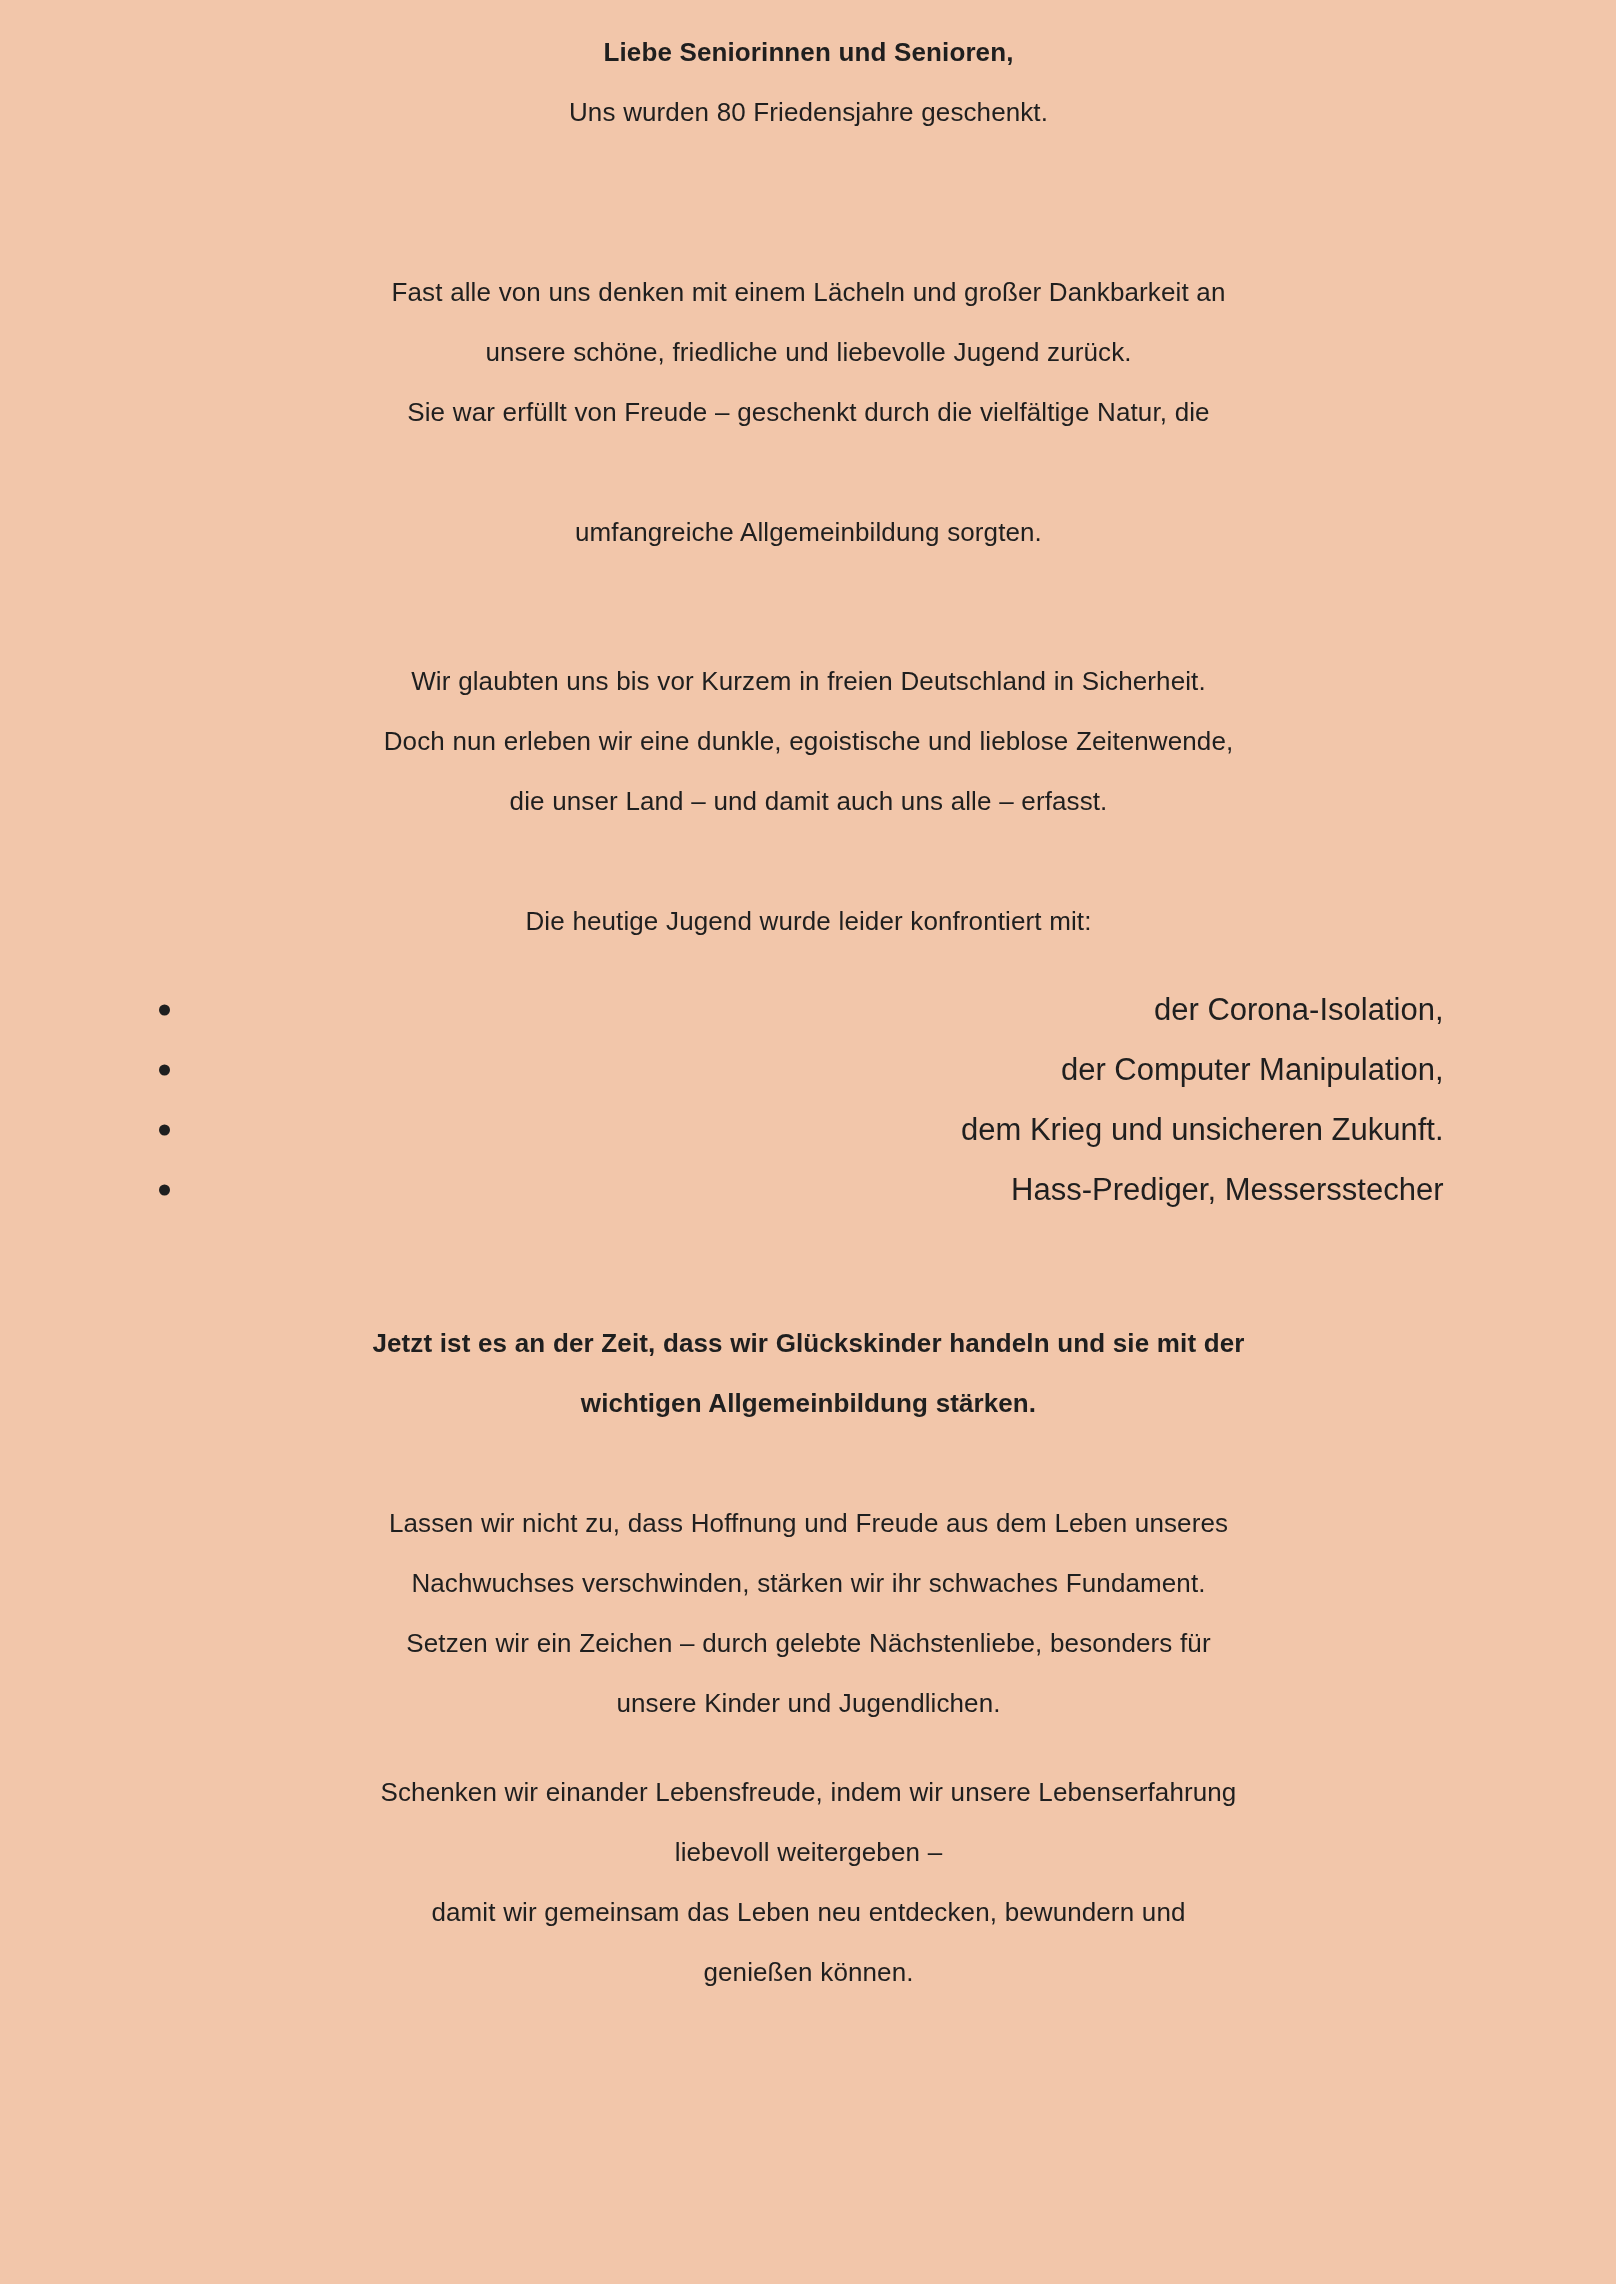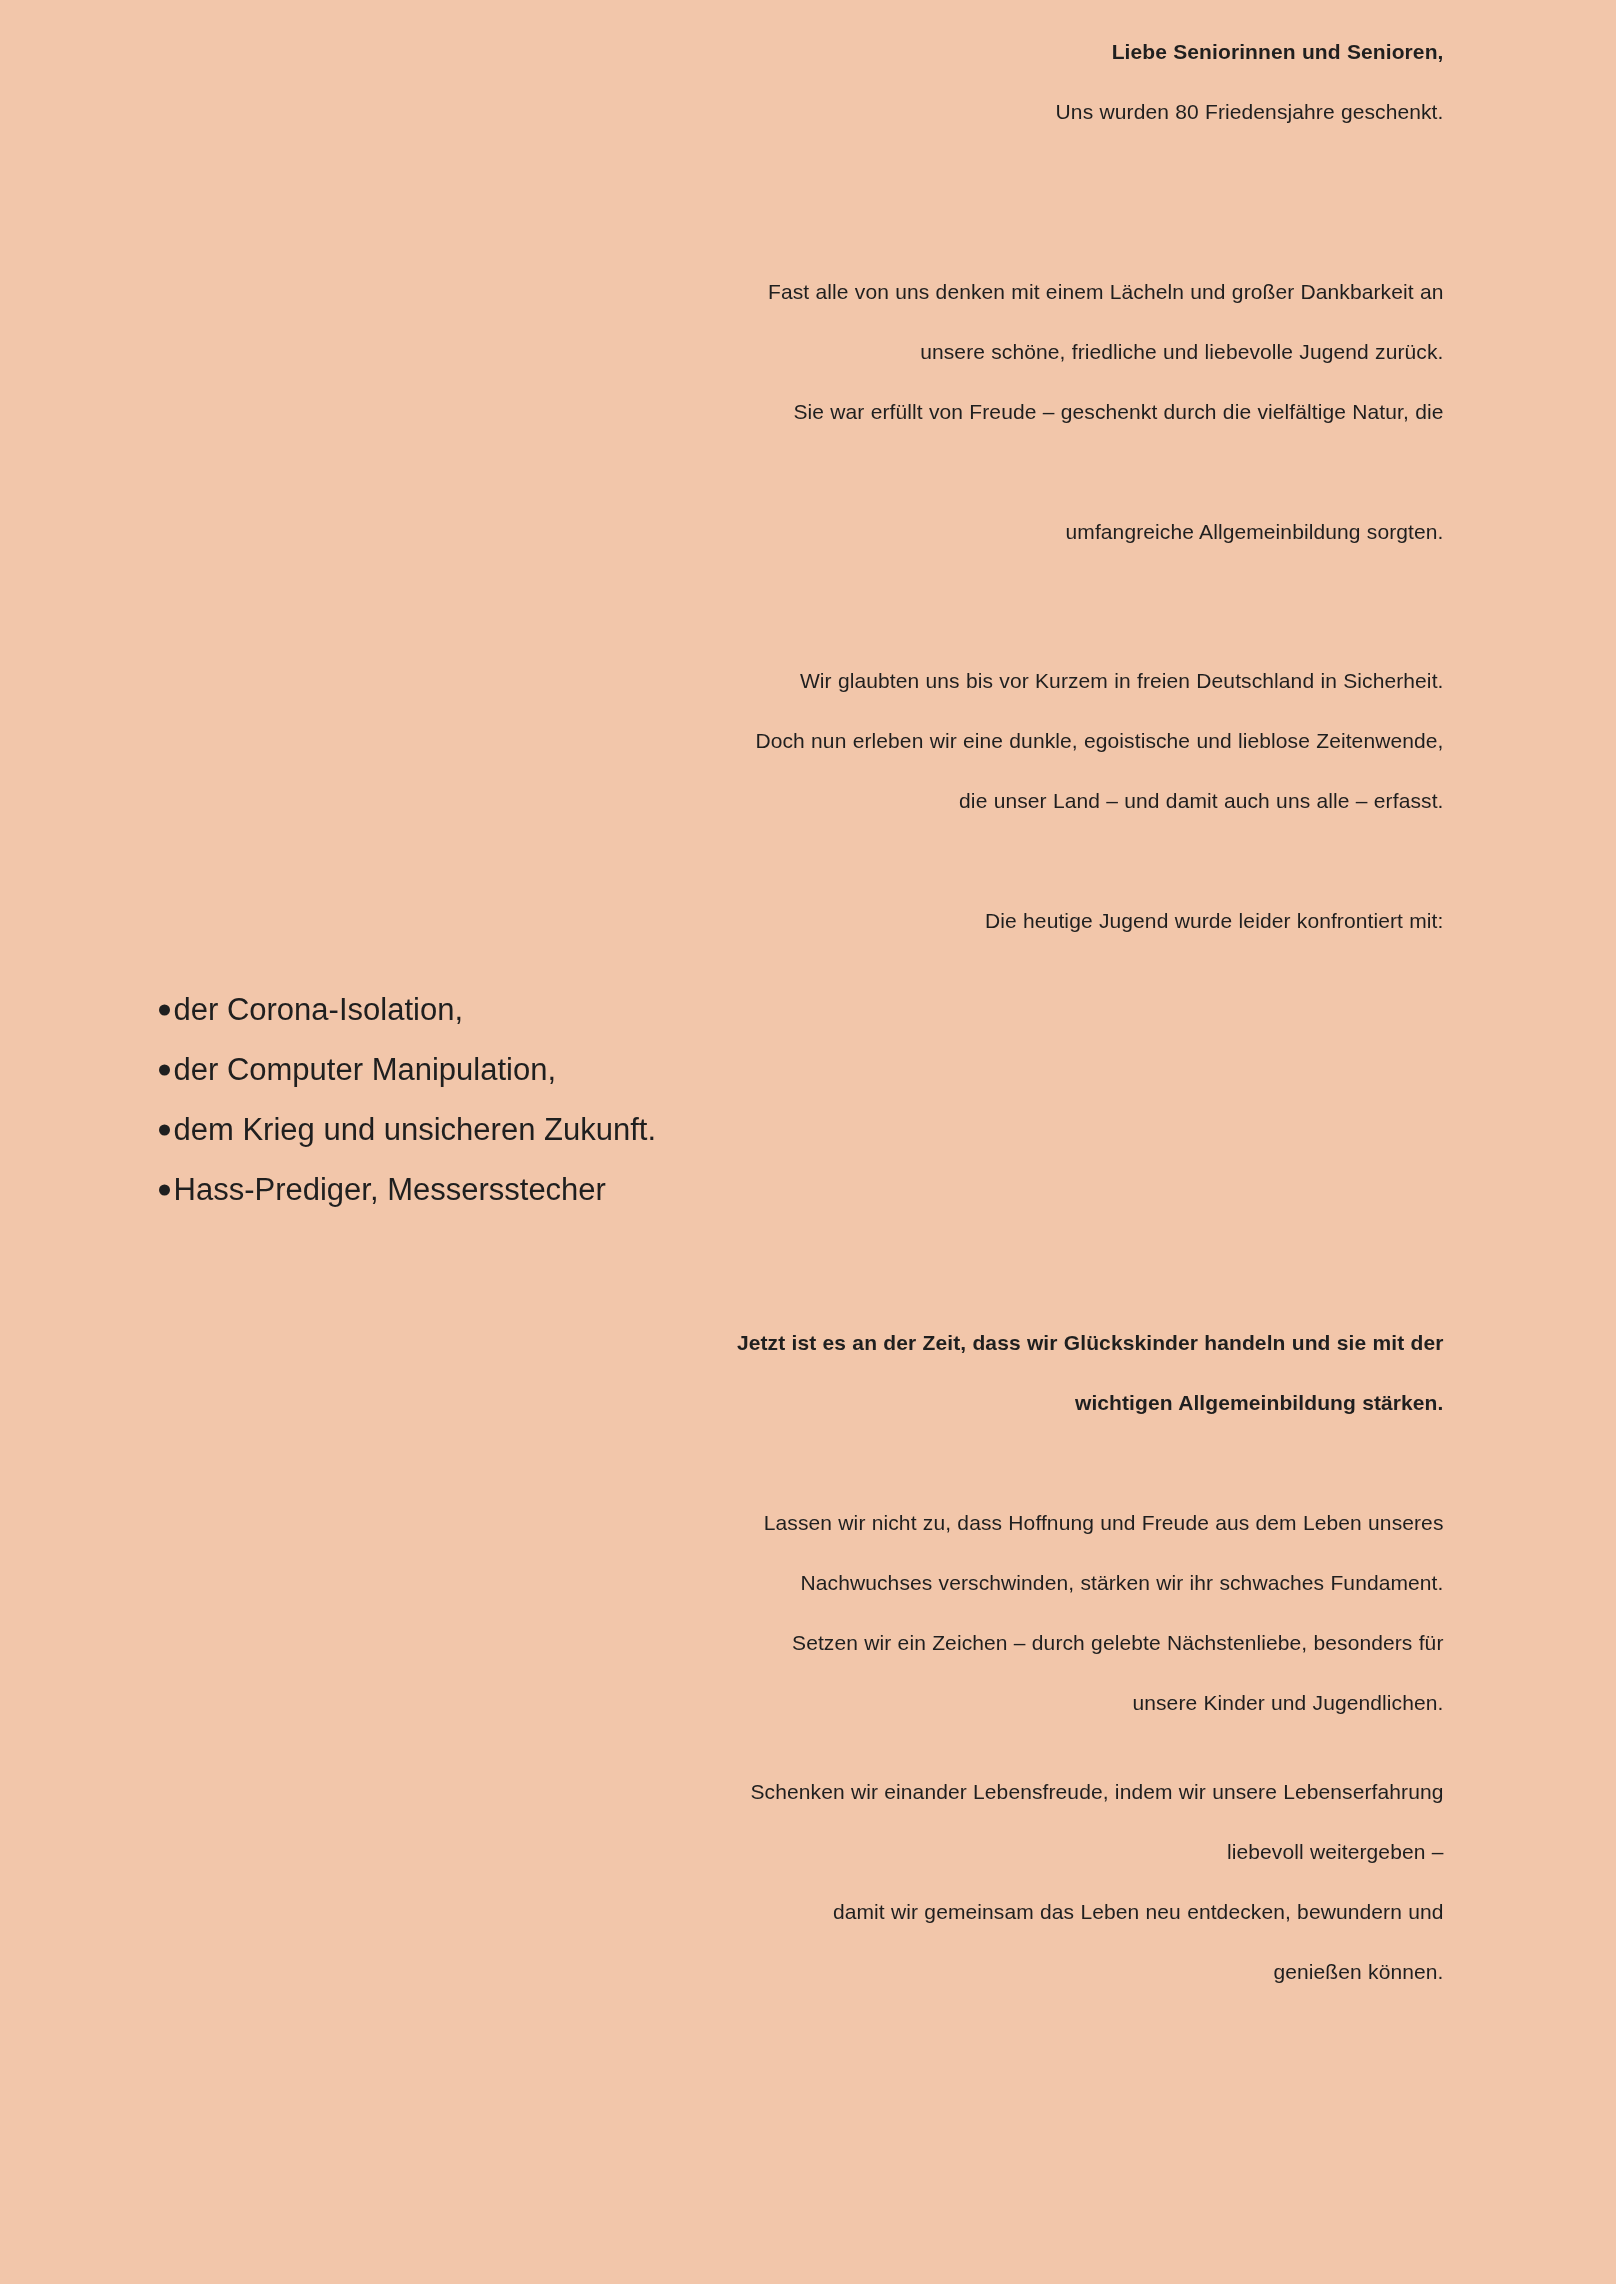--- a/index.html
+++ b/index.html
@@ -24,24 +24,24 @@
   }
   .doc {
     width: 1270px;
     margin: 0 auto;
     text-align: center;
   }
 
   
   .line,
   .para {
-    font-size: 21px;
+    font-size: 26px;
     line-height: 60px;
     letter-spacing: 0.1px;
-    text-align: right;
+    text-align: center;
     margin: 0;
     word-spacing: 0.3px;
   }
   .bold {
     font-weight: bold;
   }
   .caps {
     font-weight: normal;
   }
 
@@ -54,21 +54,21 @@
   .bullets {
     list-style: none;
     margin: 0;
     padding: 0;
     position: relative;
   }
   .bullets li {
     position: relative;
     font-size: 31px;
     line-height: 60px;
-    text-align: left;
+    text-align: right;
     margin: 0;
     padding: 0;
   }
   .bullets li .dot {
     position: absolute;
     left: -14.3px;
     top: 50%;
     transform: translateY(-50%);
     width: 11px;
     height: 11px;

